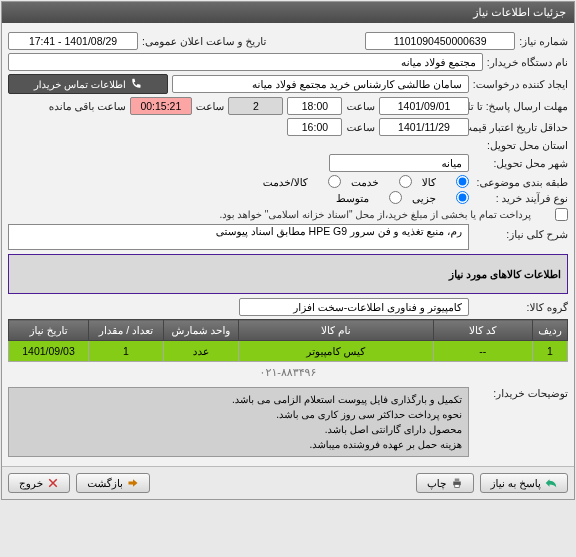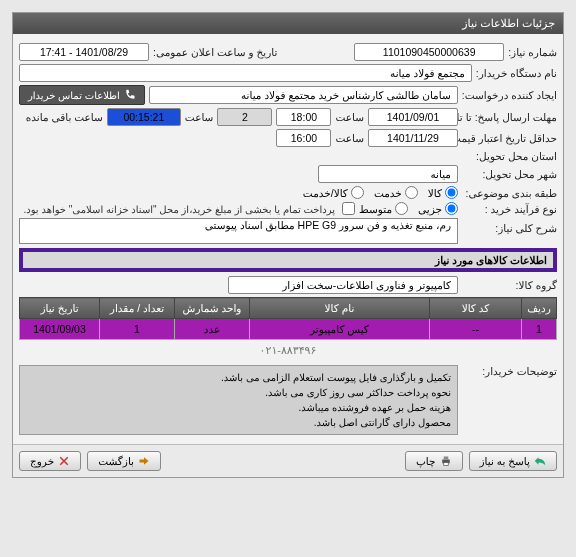--- a/index.html
+++ b/index.html
@@ -1,36 +1,36 @@
 <!DOCTYPE html>
 <html dir="rtl" lang="fa"><head>
 <meta charset="utf-8">
 <style>
   *{box-sizing:border-box;margin:0;padding:0}
   body{font-family:Tahoma,Arial,sans-serif;font-size:11px;background:#e8e8e8;direction:rtl;width:576px}
-  .panel{border:1px solid #999;margin:12px;background:#f2f2f2}
+  .panel{border:1px solid #999;margin:1px;background:#f2f2f2}
   .panel-hd{background:linear-gradient(#6a6a6a,#4a4a4a);color:#fff;padding:4px 8px;font-size:11px}
   .panel-body{padding:6px}
   .row{display:flex;align-items:center;margin:3px 0;gap:4px;flex-wrap:wrap}
   .lbl{font-size:10.5px;color:#222;white-space:nowrap}
   .val{background:#fff;border:1px solid #888;padding:2px 6px;font-size:10.5px;min-height:18px;display:inline-flex;align-items:center;border-radius:2px}
   .val-gray{background:#d9d9d9}
   .wide{flex:1;min-width:120px}
   .fixed-sm{width:90px;justify-content:center}
   .fixed-xs{width:55px;justify-content:center}
-  .contact-btn{background:#555;color:#fff;padding:3px 8px;border:1px solid #333;font-size:10px;display:inline-flex;align-items:center;gap:4px;border-radius:2px;cursor:pointer}
+  .contact-btn{background:#555;color:#fff;padding:3px 25px;border:1px solid #333;font-size:10px;display:inline-flex;align-items:center;gap:4px;border-radius:2px;cursor:pointer}
   .radio-grp{display:flex;gap:10px;align-items:center}
-  .radio{display:inline-flex;align-items:flex-end;gap:3px;font-size:10.5px}
+  .radio{display:inline-flex;align-items:center;gap:20px;font-size:10.5px}
   .radio input{margin:0}
   .note{font-size:10px;color:#333;margin-right:4px}
-  .sub-hd{background:#d9d9d9;border:4px solid #4c1d95;padding:2px 6px;font-size:10.5px;font-weight:bold;margin:4px 0}
+  .sub-hd{background:#d9d9d9;border:1px solid #4c1d95;padding:13px 6px;font-size:10.5px;font-weight:bold;margin:4px 0}
   .desc-box{background:#fff;border:1px solid #888;padding:0 6px;font-size:10.5px;min-height:26px}
   table{width:100%;border-collapse:collapse;font-size:10.5px;margin-top:2px}
   th{background:linear-gradient(#777,#555);color:#fff;padding:4px 2px;border:1px solid #444;font-weight:normal}
-  td{background:#a21caf;border:1px solid #aaa;padding:4px 2px;text-align:center}
+  td{background:#84cc16;border:1px solid #aaa;padding:4px 2px;text-align:center}
   .buyer-notes{background:#d0d0d0;border:1px solid #999;padding:4px 6px;font-size:10px;line-height:1.5;margin-top:4px}
   .footer{display:flex;justify-content:space-between;align-items:center;padding:6px;background:#eaeaea;border-top:1px solid #bbb}
   .btn{background:linear-gradient(#fafafa,#d8d8d8);border:1px solid #888;padding:3px 10px;font-size:10.5px;border-radius:3px;cursor:pointer;display:inline-flex;align-items:center;gap:4px}
   .ico{width:12px;height:12px;display:inline-block}
   .spacer{flex:1}
 </style>
 </head>
 <body>
 
 <div class="panel">
@@ -61,21 +61,21 @@
       </span>
     </div>
 
     <div class="row">
       <span class="lbl" style="width:95px">مهلت ارسال پاسخ: تا تاریخ:</span>
       <span class="val fixed-sm">1401/09/01</span>
       <span class="lbl">ساعت</span>
       <span class="val fixed-xs">18:00</span>
       <span class="val fixed-xs val-gray">2</span>
       <span class="lbl">ساعت</span>
-      <span class="val" style="width:74px;justify-content:center;background:#1d4ed8">00:15:21</span>
+      <span class="val" style="width:62px;justify-content:center;background:#fca5a5">00:15:21</span>
       <span class="lbl">ساعت باقی مانده</span>
     </div>
 
     <div class="row">
       <span class="lbl" style="width:95px">حداقل تاریخ اعتبار قیمت: تا تاریخ:</span>
       <span class="val fixed-sm">1401/11/29</span>
       <span class="lbl">ساعت</span>
       <span class="val fixed-xs">16:00</span>
     </div>
 
@@ -159,22 +159,22 @@
       </tbody>
     </table>
 
     <div style="text-align:center;color:#777;font-size:11px;margin:4px 0;direction:ltr">۰۲۱-۸۸۳۴۹۶</div>
 
     <div class="row" style="align-items:flex-start">
       <span class="lbl" style="width:95px;padding-top:4px">توضیحات خریدار:</span>
       <div class="buyer-notes wide">
         <div>تکمیل و بارگذاری فایل پیوست استعلام الزامی می باشد.</div>
         <div>نحوه پرداخت حداکثر سی روز کاری می باشد.</div>
+        <div>محصول دارای گارانتی اصل باشد.</div>
         <div>هزینه حمل بر عهده فروشنده میباشد.</div>
-        <div>محصول دارای گارانتی اصل باشد.</div>
       </div>
     </div>
 
   </div>
 
   <div class="footer">
     <div style="display:flex;gap:6px">
       <button class="btn">
         <svg class="ico" viewBox="0 0 16 16" fill="#2a7">
             <path d="M6 3L1 8l5 5v-3c4 0 7 1 9 4 0-5-3-9-9-9V3z"></path>

